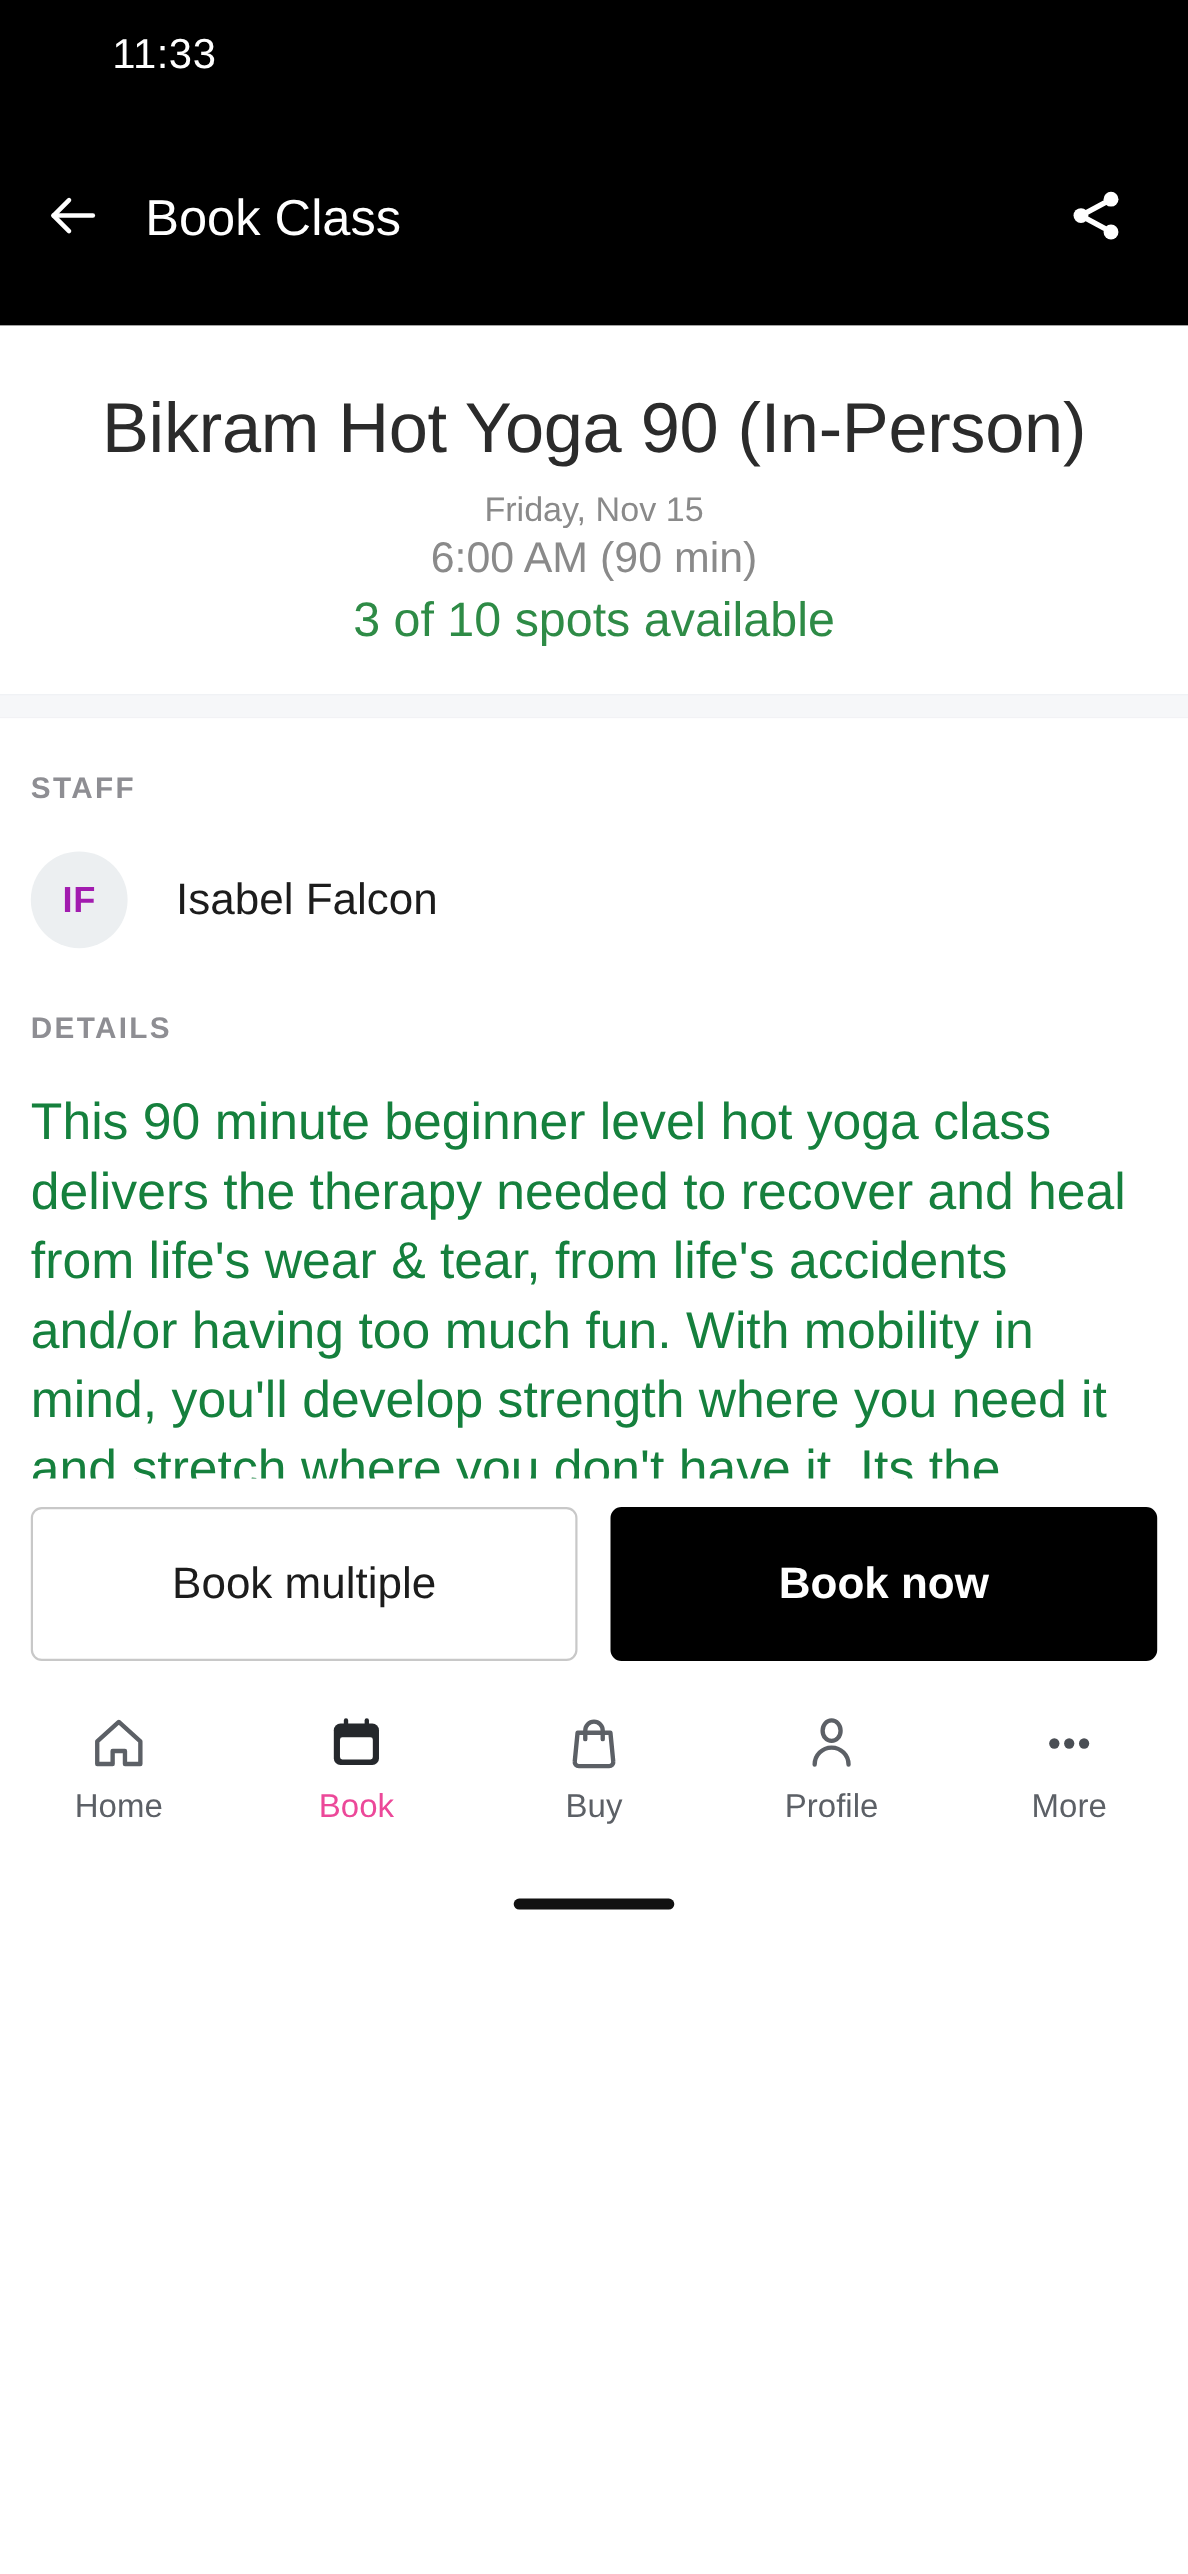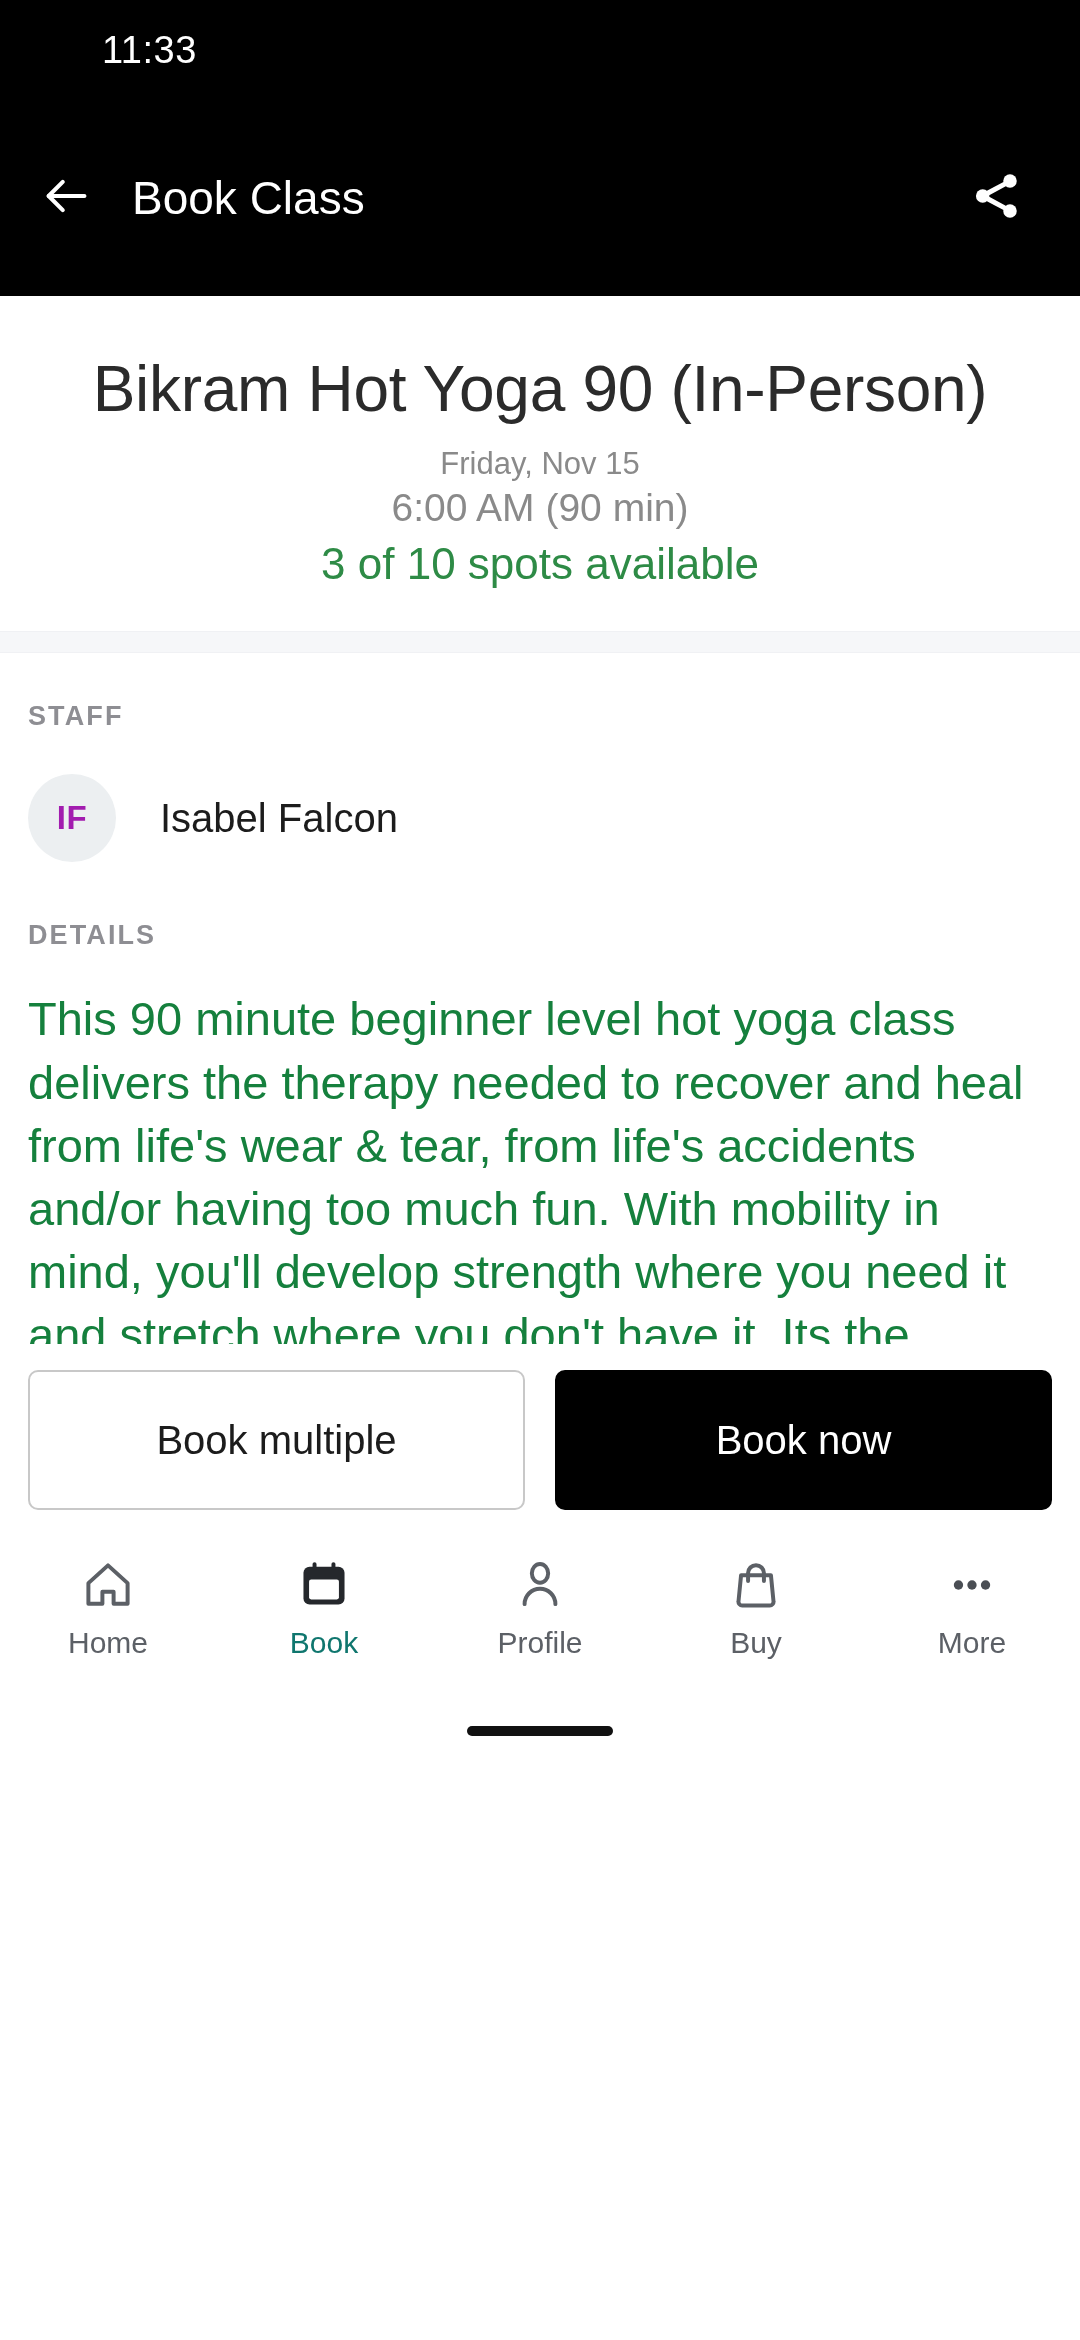--- a/index.html
+++ b/index.html
@@ -157,20 +157,21 @@
   }
   .btn-secondary {
     background:#ffffff;
     border:2px solid #c8c8c8;
     color:#1c1c1c;
   }
   .btn-primary {
     background:#000000;
     border:2px solid #000000;
     color:#ffffff;
+    font-weight:bold;
   }
 
   
   .bottomnav {
     flex:0 0 180px;
     height:180px;
     background:#ffffff;
     display:flex;
     align-items:flex-start;
     padding-top:14px;
@@ -182,21 +183,21 @@
     gap:10px;
   }
   .navicon {
     height:62px;
     display:flex; align-items:center; justify-content:center;
   }
   .navlabel {
     font-size:30px;
     color:#5c6066;
   }
-  .navitem.active .navlabel { color:#0f766e; }
+  .navitem.active .navlabel { color:#ec4899; }
 
   .home-indicator-wrap {
     flex:0 0 60px;
     display:flex; align-items:flex-start; justify-content:center;
     background:#ffffff;
     padding-top:6px;
   }
   .home-indicator {
     width:146px; height:10px;
     border-radius:6px;
@@ -283,35 +284,35 @@
           <rect x="7.1" y="2.2" width="1.7" height="3.4" rx="0.85" fill="#25282c"></rect>
           <rect x="15.2" y="2.2" width="1.7" height="3.4" rx="0.85" fill="#25282c"></rect>
         </svg>
       </span>
       <span class="navlabel">Book</span>
     </div>
 
     <div class="navitem">
       <span class="navicon">
         <svg width="56" height="56" viewBox="0 0 24 24" fill="none" stroke="#5c6066" stroke-width="1.7" stroke-linecap="round" stroke-linejoin="round">
+          <path d="M5.6 7.8h12.8l1.1 11.2a1.6 1.6 0 0 1-1.6 1.8H6.1a1.6 1.6 0 0 1-1.6-1.8z"></path>
+          <path d="M8.6 10.3V6.9a3.4 3.4 0 0 1 6.8 0v3.4"></path>
+        </svg>
+      </span>
+      <span class="navlabel">Buy</span>
+    </div>
+
+    <div class="navitem">
+      <span class="navicon">
+        <svg width="56" height="56" viewBox="0 0 24 24" fill="none" stroke="#5c6066" stroke-width="1.7" stroke-linecap="round" stroke-linejoin="round">
           <ellipse cx="12" cy="7" rx="3.5" ry="4"></ellipse>
           <path d="M5.4 20.2a6.6 6.6 0 0 1 13.2 0"></path>
         </svg>
       </span>
       <span class="navlabel">Profile</span>
-    </div>
-
-    <div class="navitem">
-      <span class="navicon">
-        <svg width="56" height="56" viewBox="0 0 24 24" fill="none" stroke="#5c6066" stroke-width="1.7" stroke-linecap="round" stroke-linejoin="round">
-          <path d="M5.6 7.8h12.8l1.1 11.2a1.6 1.6 0 0 1-1.6 1.8H6.1a1.6 1.6 0 0 1-1.6-1.8z"></path>
-          <path d="M8.6 10.3V6.9a3.4 3.4 0 0 1 6.8 0v3.4"></path>
-        </svg>
-      </span>
-      <span class="navlabel">Buy</span>
     </div>
 
     <div class="navitem">
       <span class="navicon">
         <svg width="56" height="56" viewBox="0 0 24 24">
           <circle cx="6.2" cy="12" r="2.0" fill="#4a4e54"></circle>
           <circle cx="12" cy="12" r="2.0" fill="#4a4e54"></circle>
           <circle cx="17.8" cy="12" r="2.0" fill="#4a4e54"></circle>
         </svg>
       </span>

